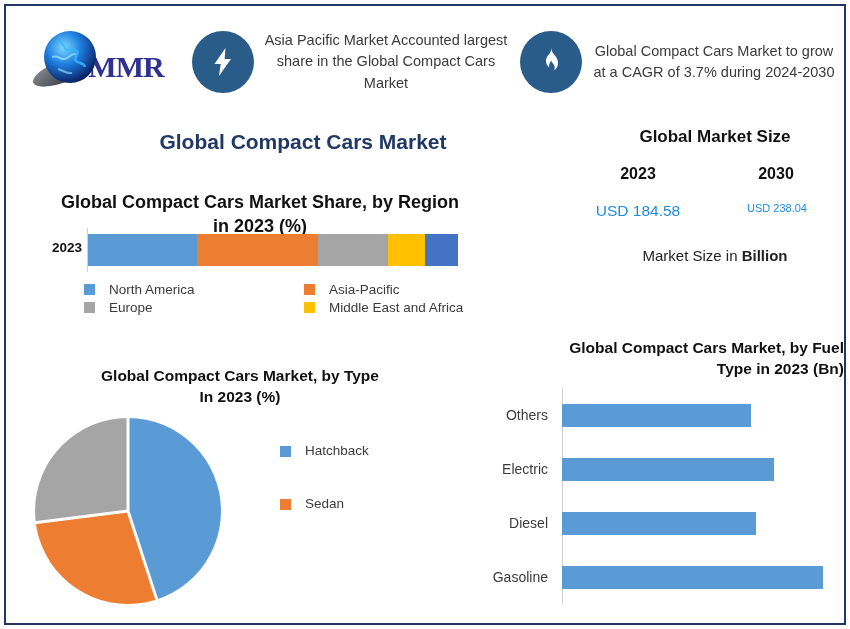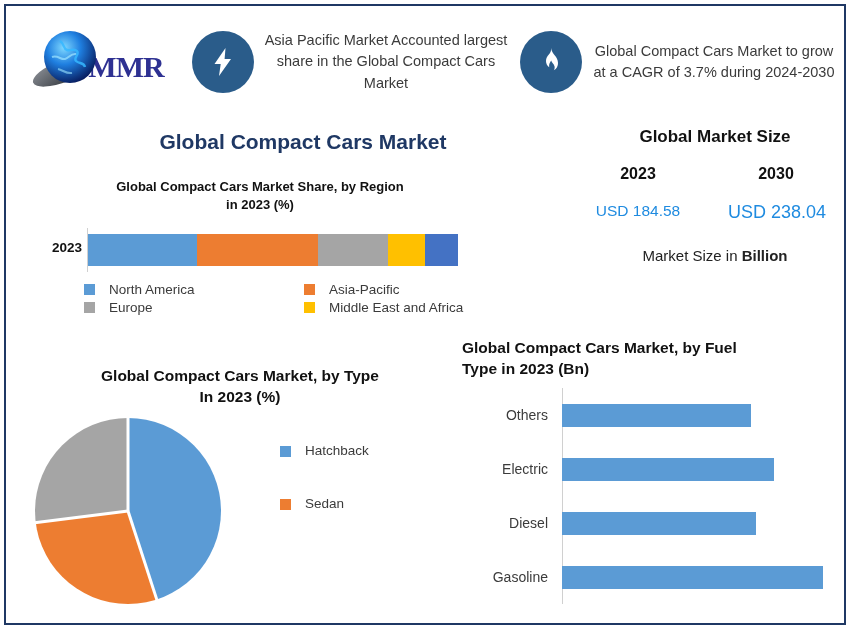--- a/index.html
+++ b/index.html
@@ -94,24 +94,24 @@
     width: 570px;
     text-align: center;
     font-size: 21px;
     font-weight: bold;
     color: #1F3864;
   }
 
   
   .region-title {
     position: absolute;
-    left: 30px; top: 178px;
+    left: 30px; top: 190px;
     width: 460px;
     text-align: center;
-    font-size: 13px;
+    font-size: 18px;
     font-weight: bold;
     color: #111;
     line-height: 1.35;
   }
   .region-chart {
     position: absolute;
     left: 24px; top: 228px;
     width: 450px; height: 48px;
   }
   .region-ylabel {
@@ -157,21 +157,21 @@
     left: 590px; top: 127px;
     width: 250px;
     text-align: center;
     font-size: 17px;
     font-weight: bold;
     color: #111;
   }
   .ms-year-l { position: absolute; left: 592px; top: 165px; width: 92px; text-align: center; font-size: 16px; font-weight: bold; color: #111; }
   .ms-year-r { position: absolute; left: 726px; top: 165px; width: 100px; text-align: center; font-size: 16px; font-weight: bold; color: #111; }
   .ms-val-l { position: absolute; left: 578px; top: 202px; width: 120px; text-align: center; font-size: 15.5px; color: #1F8BE0; }
-  .ms-val-r { position: absolute; left: 715px; top: 202px; width: 124px; text-align: center; font-size: 18px; color: #1F8BE0; }
+  .ms-val-r { position: absolute; left: 715px; top: 202px; width: 124px; text-align: center; font-size: 11px; color: #1F8BE0; }
   .ms-foot {
     position: absolute;
     left: 590px; top: 247px;
     width: 250px;
     text-align: center;
     font-size: 15px;
     color: #222;
   }
   .ms-foot b { font-weight: bold; }
 
@@ -204,21 +204,21 @@
     font-size: 13.5px;
     color: #3B3B3B;
   }
   .pie-legend .lg { height: 53px; align-items: flex-start; }
 
   
   .fuel-title {
     position: absolute;
     left: 462px; top: 338px;
     width: 382px;
-    text-align: left;
+    text-align: right;
     font-size: 15.5px;
     font-weight: bold;
     color: #111;
     line-height: 1.35;
   }
   .fuel-chart {
     position: absolute;
     left: 466px; top: 388px;
     width: 374px; height: 218px;
   }

